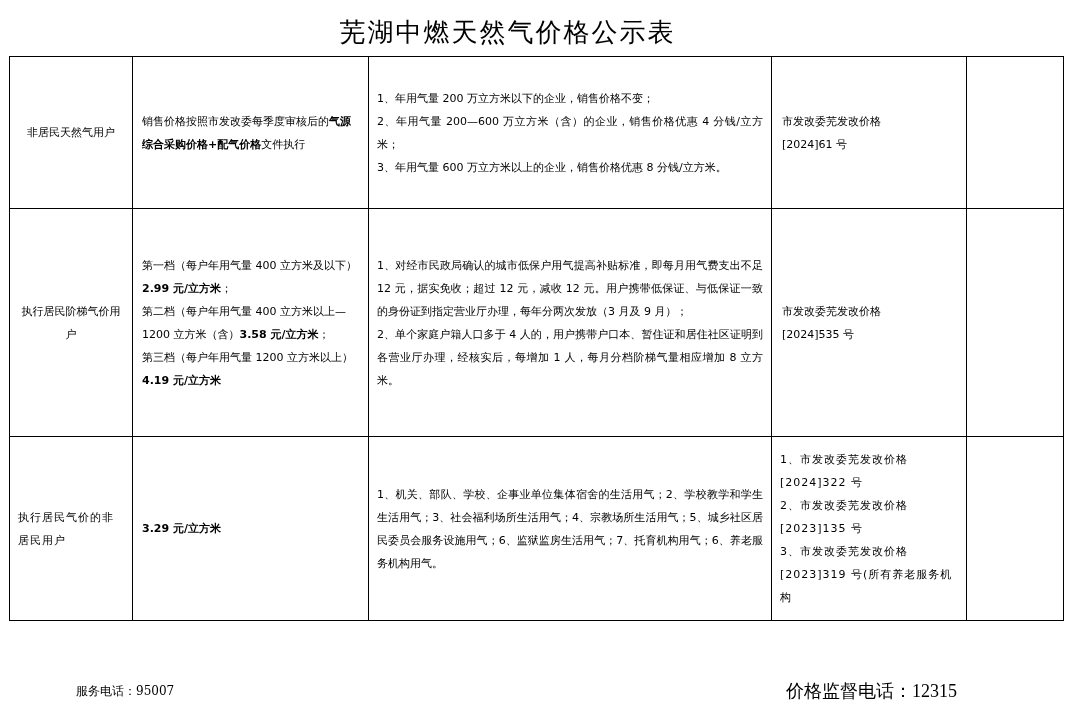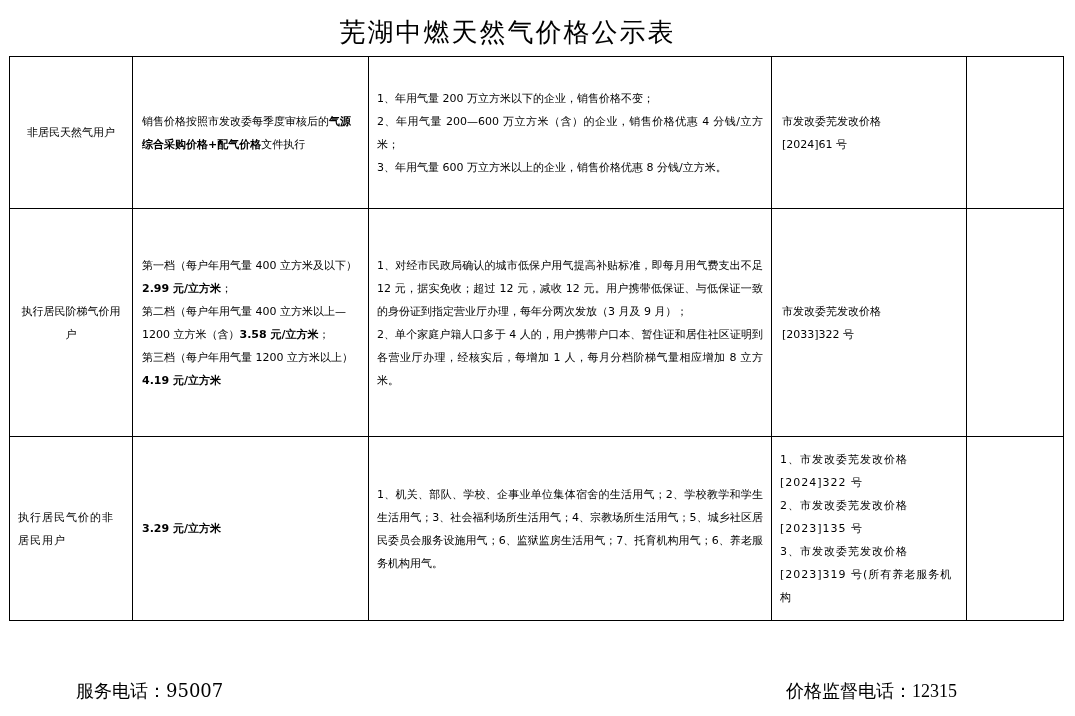--- a/index.html
+++ b/index.html
@@ -34,21 +34,21 @@
     .cat { text-align: center; padding: 0 10px !important; }
     .cat.left { text-align: left; padding: 0 8px !important; letter-spacing: 1px; }
     .price { padding: 12px 9px !important; }
     .rules { padding: 0 8px !important; text-align: justify; }
     .docs { padding: 8px 10px !important; }
     .docs.tight { padding: 0 8px !important; letter-spacing: 1px; }
     b, .bold { font-weight: bold; }
     .line { display: block; }
     .footer-left {
       position: absolute; left: 76px; top: 678px;
-      font-family: "DejaVu Serif", "Liberation Serif", serif; font-size: 18px; line-height: 26px;
+      font-family: "DejaVu Serif", "Liberation Serif", serif; font-size: 12px; line-height: 26px;
     }
     .footer-right {
       position: absolute; left: 786px; top: 678px;
       font-family: Liberation Serif, serif; font-size: 18px; line-height: 26px;
     }
   </style>
 </head>
 <body>
 
 <div class="title">芜湖中燃天然气价格公示表</div>
@@ -84,21 +84,21 @@
       <span class="line"><span>第一档（每户年用气量 400 立方米及以下）</span><b>2.99 元/立方米</b><span>；</span></span>
       <span class="line"><span>第二档（每户年用气量 400 立方米以上—1200 立方米（含）</span><b>3.58 元/立方米</b><span>；</span></span>
       <span class="line"><span>第三档（每户年用气量 1200 立方米以上）</span><b>4.19 元/立方米</b><span></span></span>
     </td>
     <td class="rules">
       <span class="line">1、对经市民政局确认的城市低保户用气提高补贴标准，即每月用气费支出不足 12 元，据实免收；超过 12 元，减收 12 元。用户携带低保证、与低保证一致的身份证到指定营业厅办理，每年分两次发放（3 月及 9 月）；</span>
       <span class="line">2、单个家庭户籍人口多于 4 人的，用户携带户口本、暂住证和居住社区证明到各营业厅办理，经核实后，每增加 1 人，每月分档阶梯气量相应增加 8 立方米。</span>
     </td>
     <td class="docs">
       <span class="line">市发改委芜发改价格</span>
-      <span class="line">[2033]322 号</span>
+      <span class="line">[2024]535 号</span>
     </td>
     <td></td>
   </tr>
 
   <tr class="r3">
     <td class="cat left">执行居民气价的非居民用户</td>
     <td class="price"><b>3.29 元/立方米</b></td>
     <td class="rules">
       <span class="line">1、机关、部队、学校、企事业单位集体宿舍的生活用气；2、学校教学和学生生活用气；3、社会福利场所生活用气；4、宗教场所生活用气；5、城乡社区居民委员会服务设施用气；6、监狱监房生活用气；7、托育机构用气；6、养老服务机构用气。</span>
     </td>

